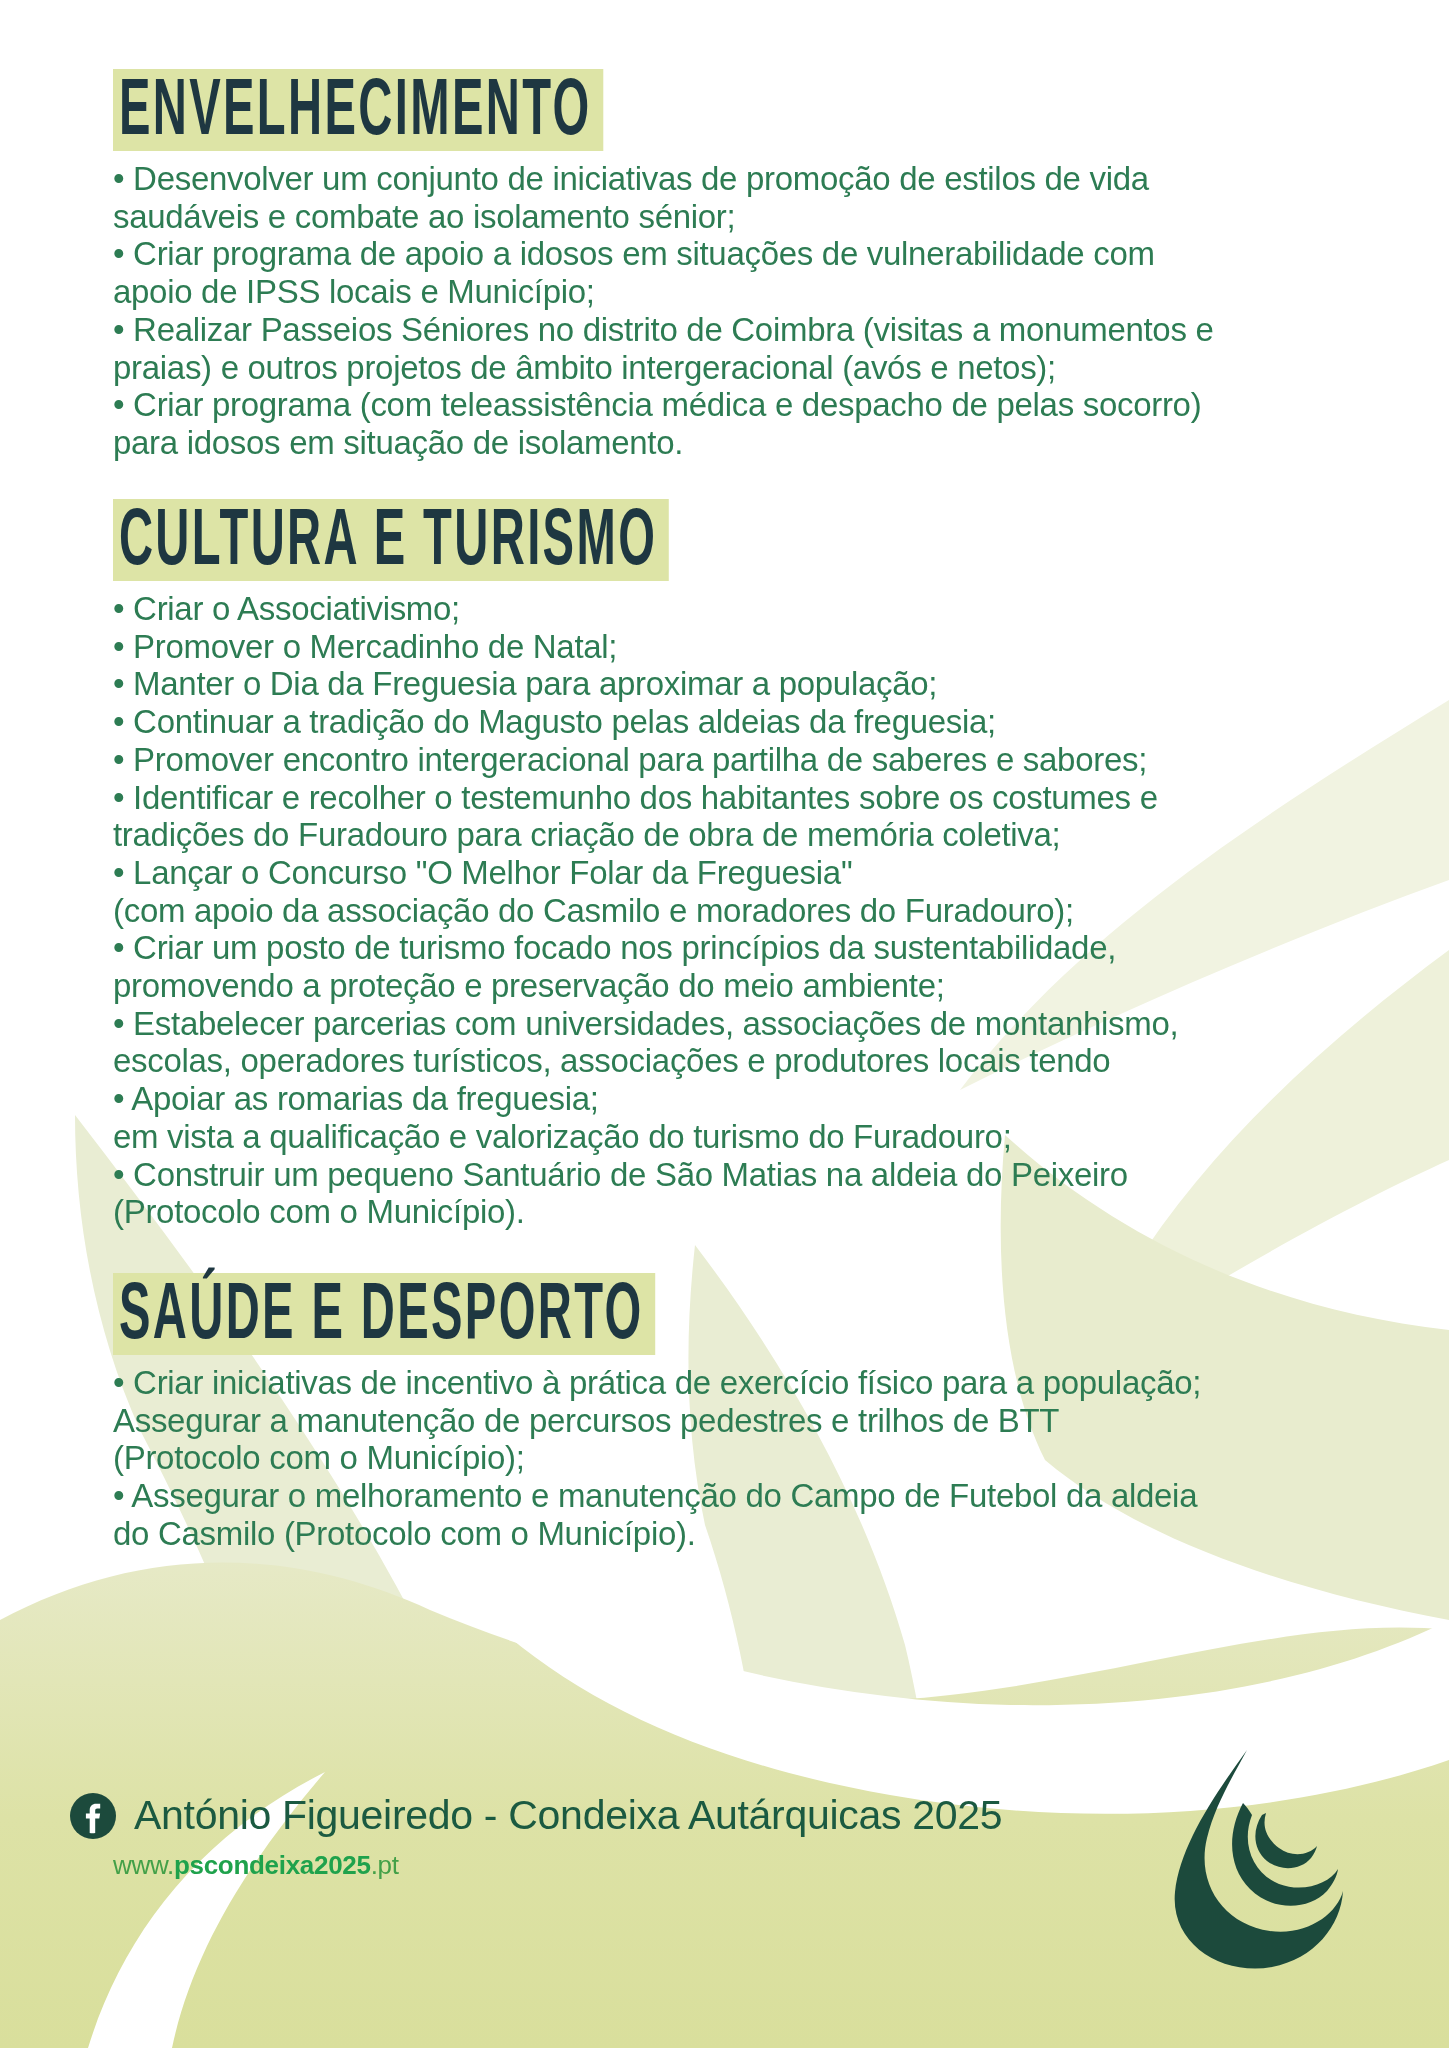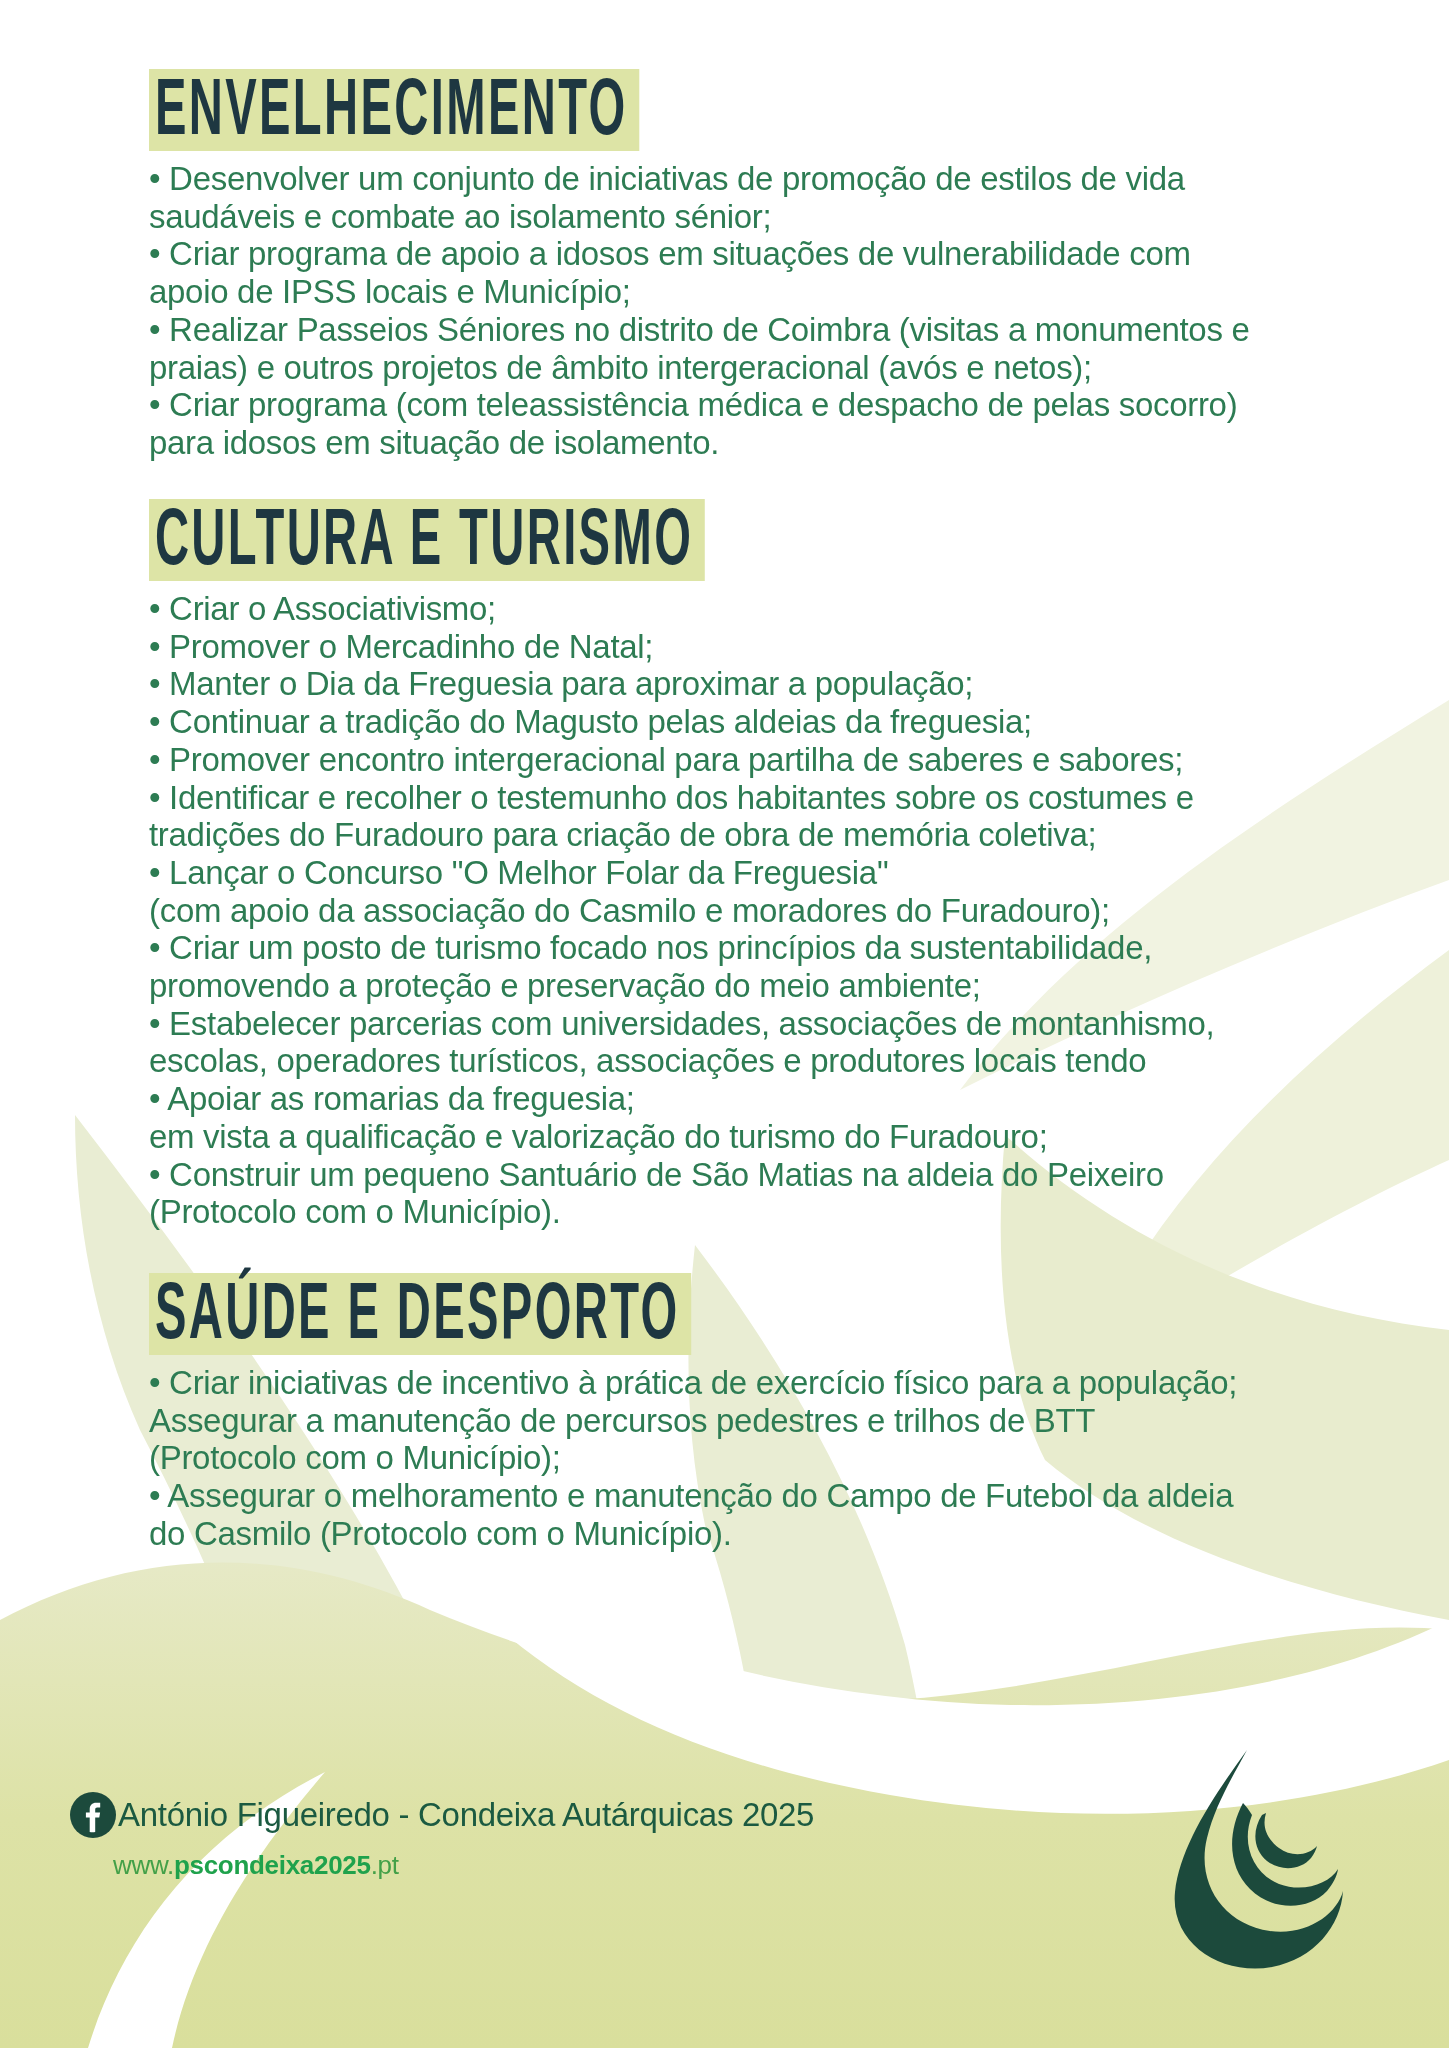--- a/index.html
+++ b/index.html
@@ -2,37 +2,37 @@
 <html><head>
 <meta charset="utf-8">
 <style>
   html,body{margin:0;padding:0;background:#777;}
   #page{
     position:relative; width:1449px; height:2048px; overflow:hidden;
     background:#ffffff;
     font-family:"Liberation Sans", sans-serif;
   }
   #bg{position:absolute; inset:0; width:1449px; height:2048px;}
-  .content-sec{position:absolute; left:113px; width:1290px;margin-left:36px;}
+  .content-sec{position:absolute; left:113px; width:1290px;}
   .hbox{
     display:inline-block;
     transform:scaleX(0.59); transform-origin:0 0;
     background:var(--hl);
     color:var(--head);
     font-size:80px; font-weight:bold; line-height:0.9;
     letter-spacing:4px;
     padding:2px 20px 8px 10px;
     white-space:nowrap;
   }
   .body-lines{margin-top:9px; font-size:33px; line-height:37.7px; color:var(--body); letter-spacing:-0.3px;}
   .body-lines .line{white-space:nowrap;}
   #footer{position:absolute; left:70px; top:1792px;}
   #fb-row{display:flex; align-items:center;}
   #fb-icon{width:46px; height:46px; flex:0 0 auto;}
-  #fb-name{margin-left:2px; font-size:33px; color:var(--brand); letter-spacing:-0.3px; white-space:nowrap;}
+  #fb-name{margin-left:18px; font-size:41px; color:var(--brand); letter-spacing:-0.3px; white-space:nowrap;}
   #site{position:absolute; left:43px; top:58px; font-size:26px; letter-spacing:-0.3px; white-space:nowrap;}
   #site .reg{color:var(--url); font-weight:400;}
   #site .bold{color:var(--urlb); font-weight:bold;}
 </style>
 </head>
 <body>
 
 <div id="page" style="--hl:#dde4a6; --head:#1e3741; --body:#2d7c53; --brand:#1b5a41; --url:#43a048; --urlb:#1fa24c;">
 
   <svg id="bg" viewBox="0 0 1449 2048" xmlns="http://www.w3.org/2000/svg" aria-hidden="true">

